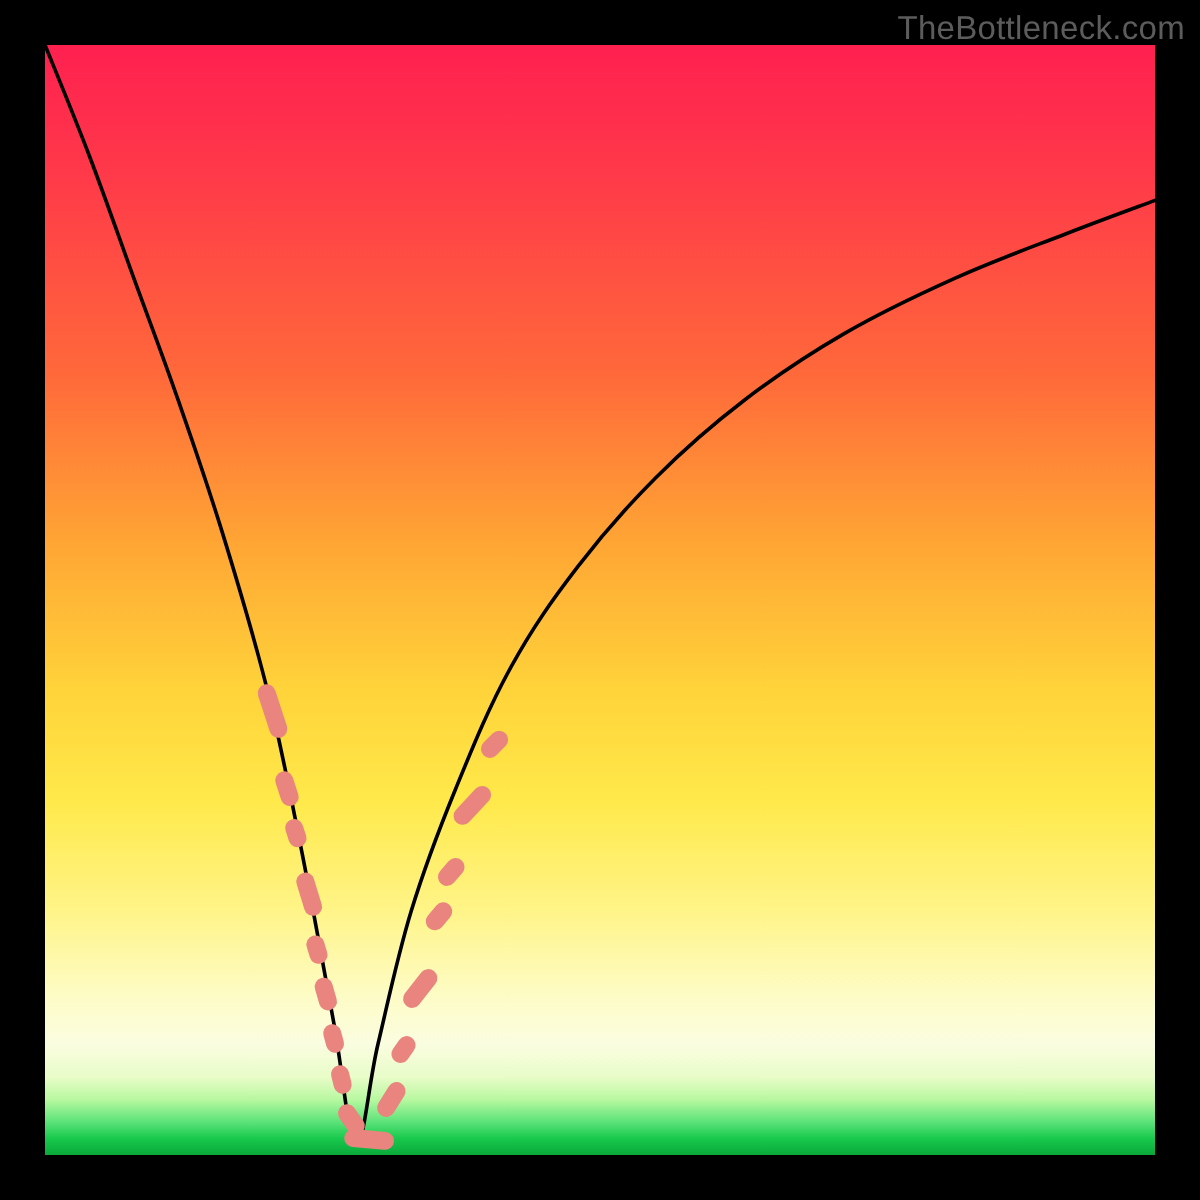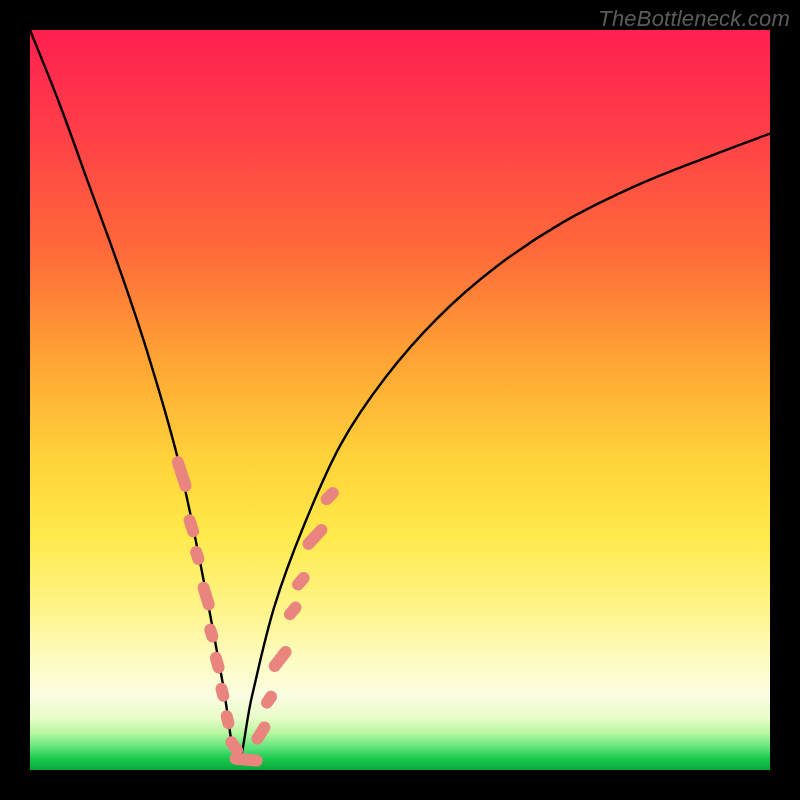--- a/index.html
+++ b/index.html
@@ -9,21 +9,20 @@
     height: 800px;
     overflow: hidden;
     background: #000;
     font-family: Arial, Helvetica, sans-serif;
   }
   .frame {
     position: relative;
     width: 800px;
     height: 672px;
     background: #000;
-    font-style: italic;
   }
   .plot-area {
     position: absolute;
     left: 30px;
     top: 30px;
     width: 740px;
     height: 740px;
     
     background: linear-gradient(
       to bottom,

